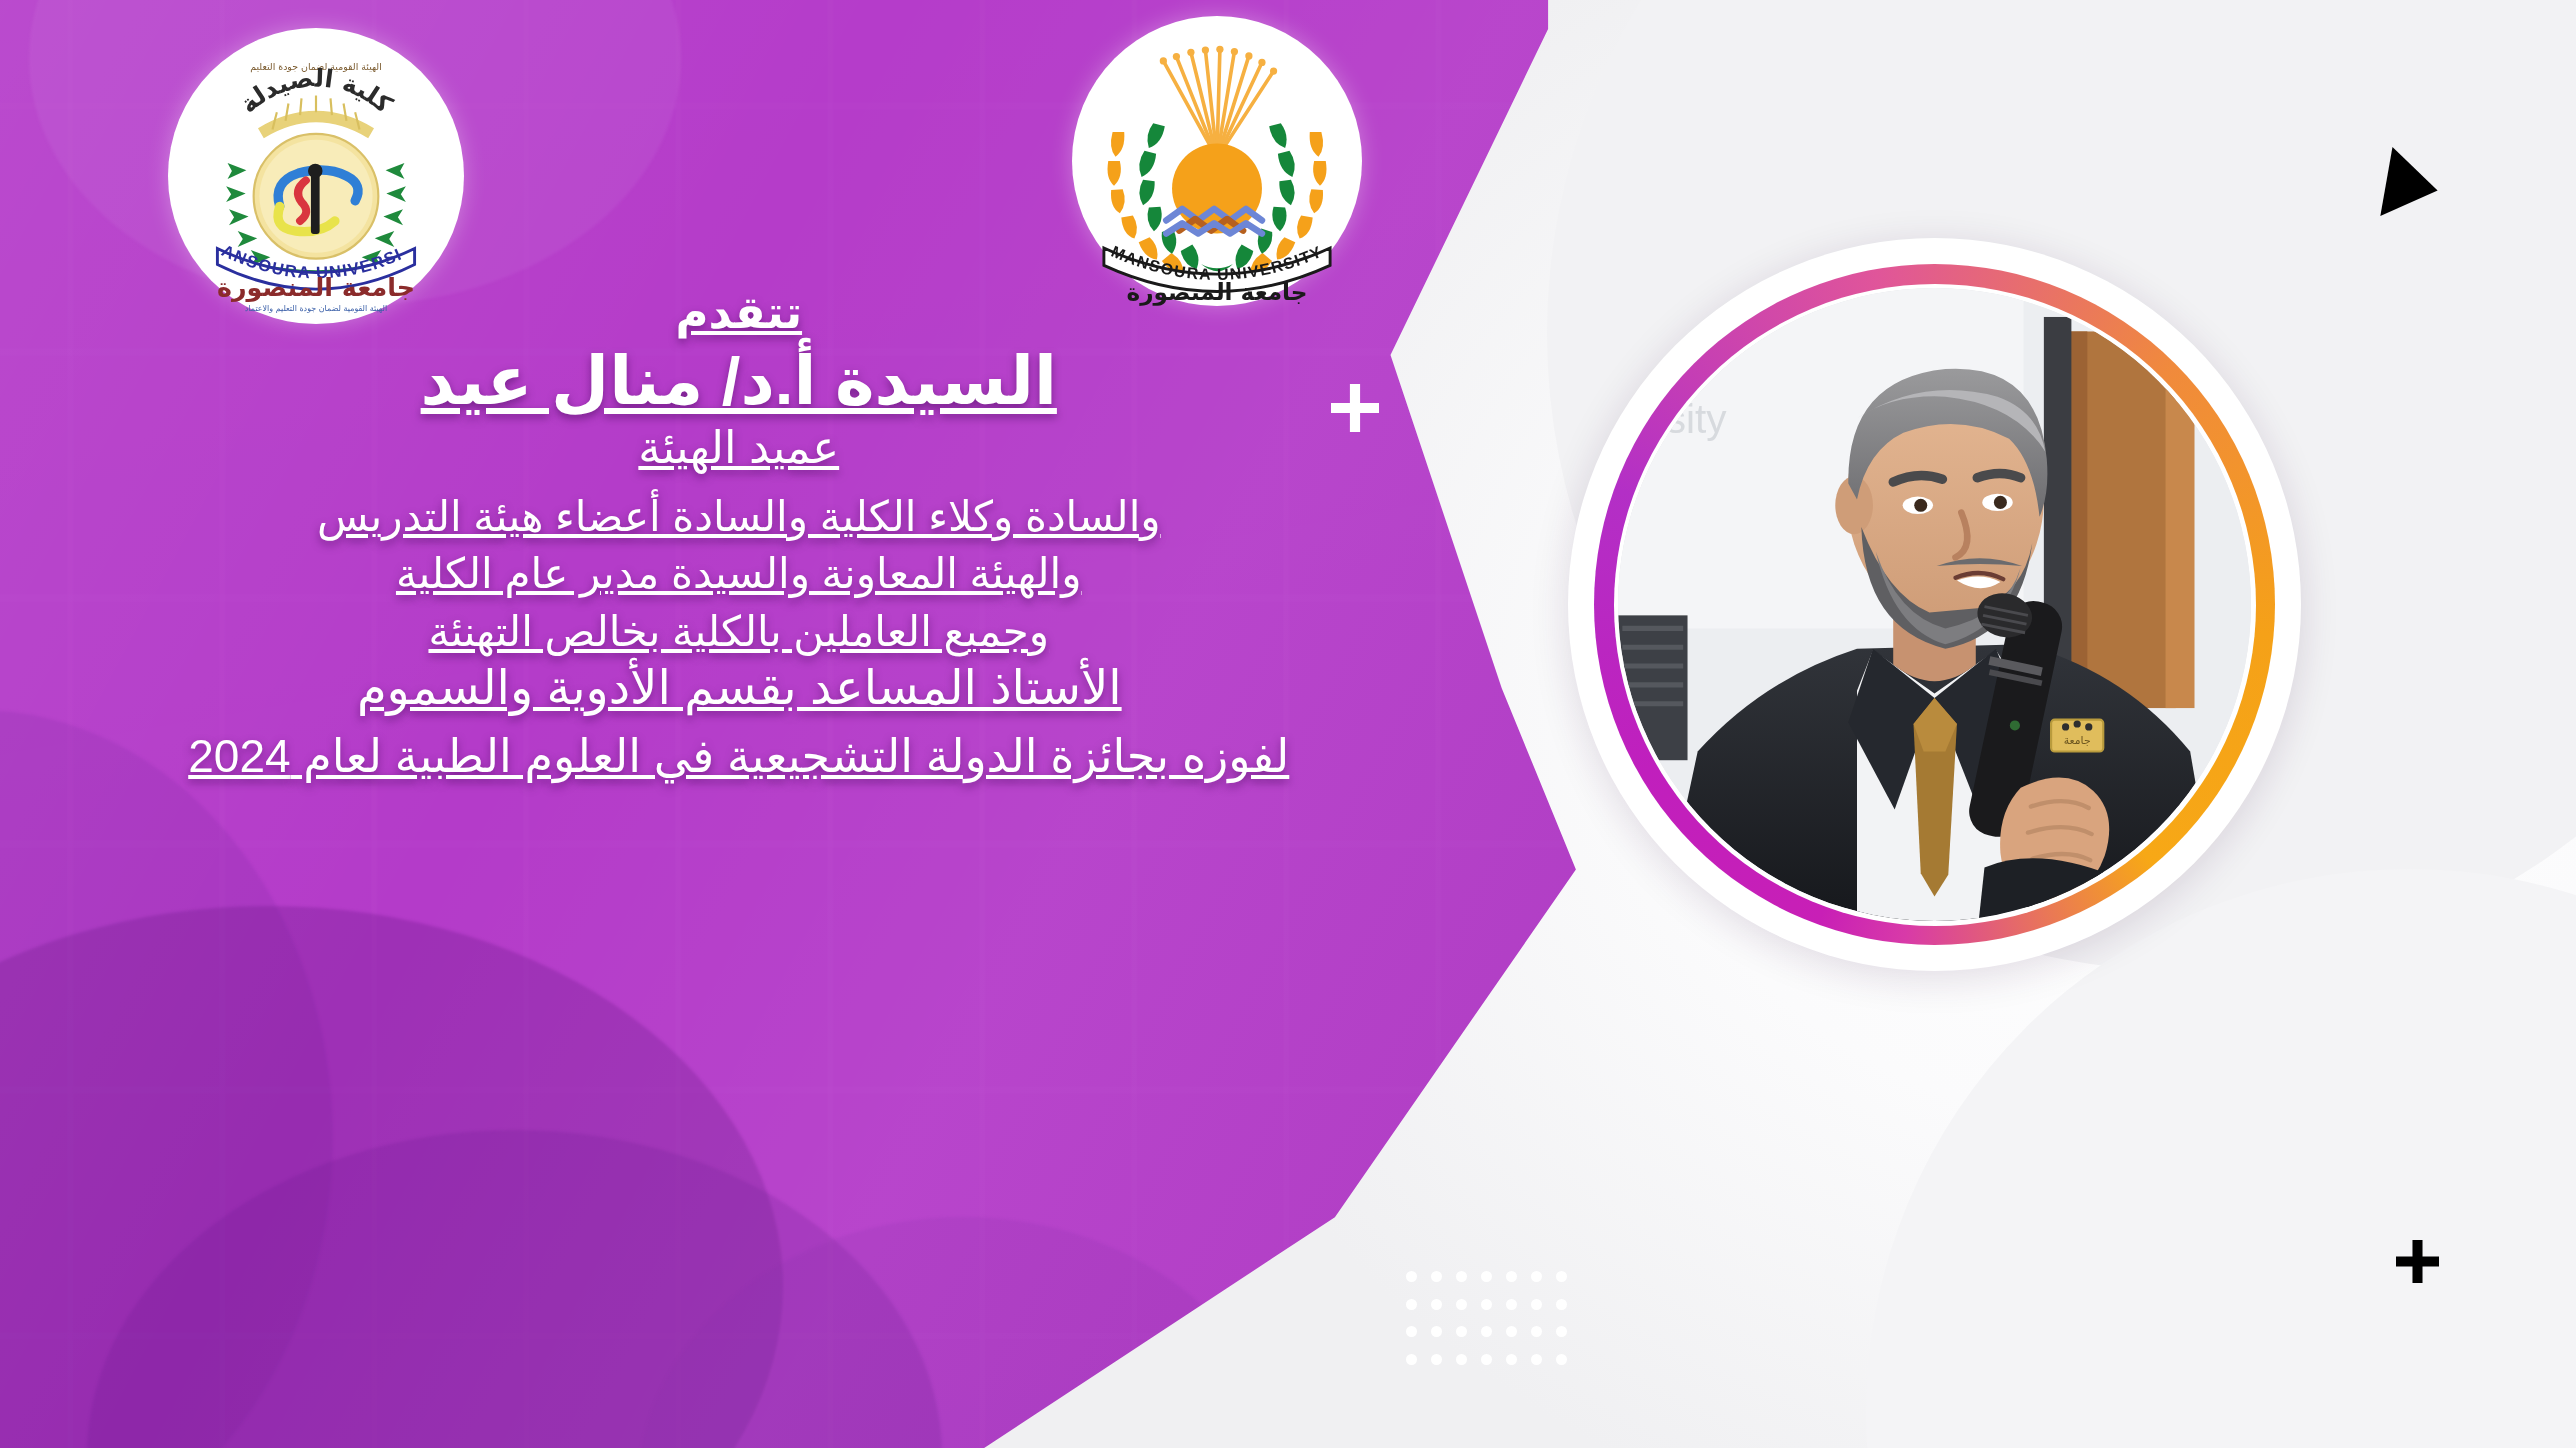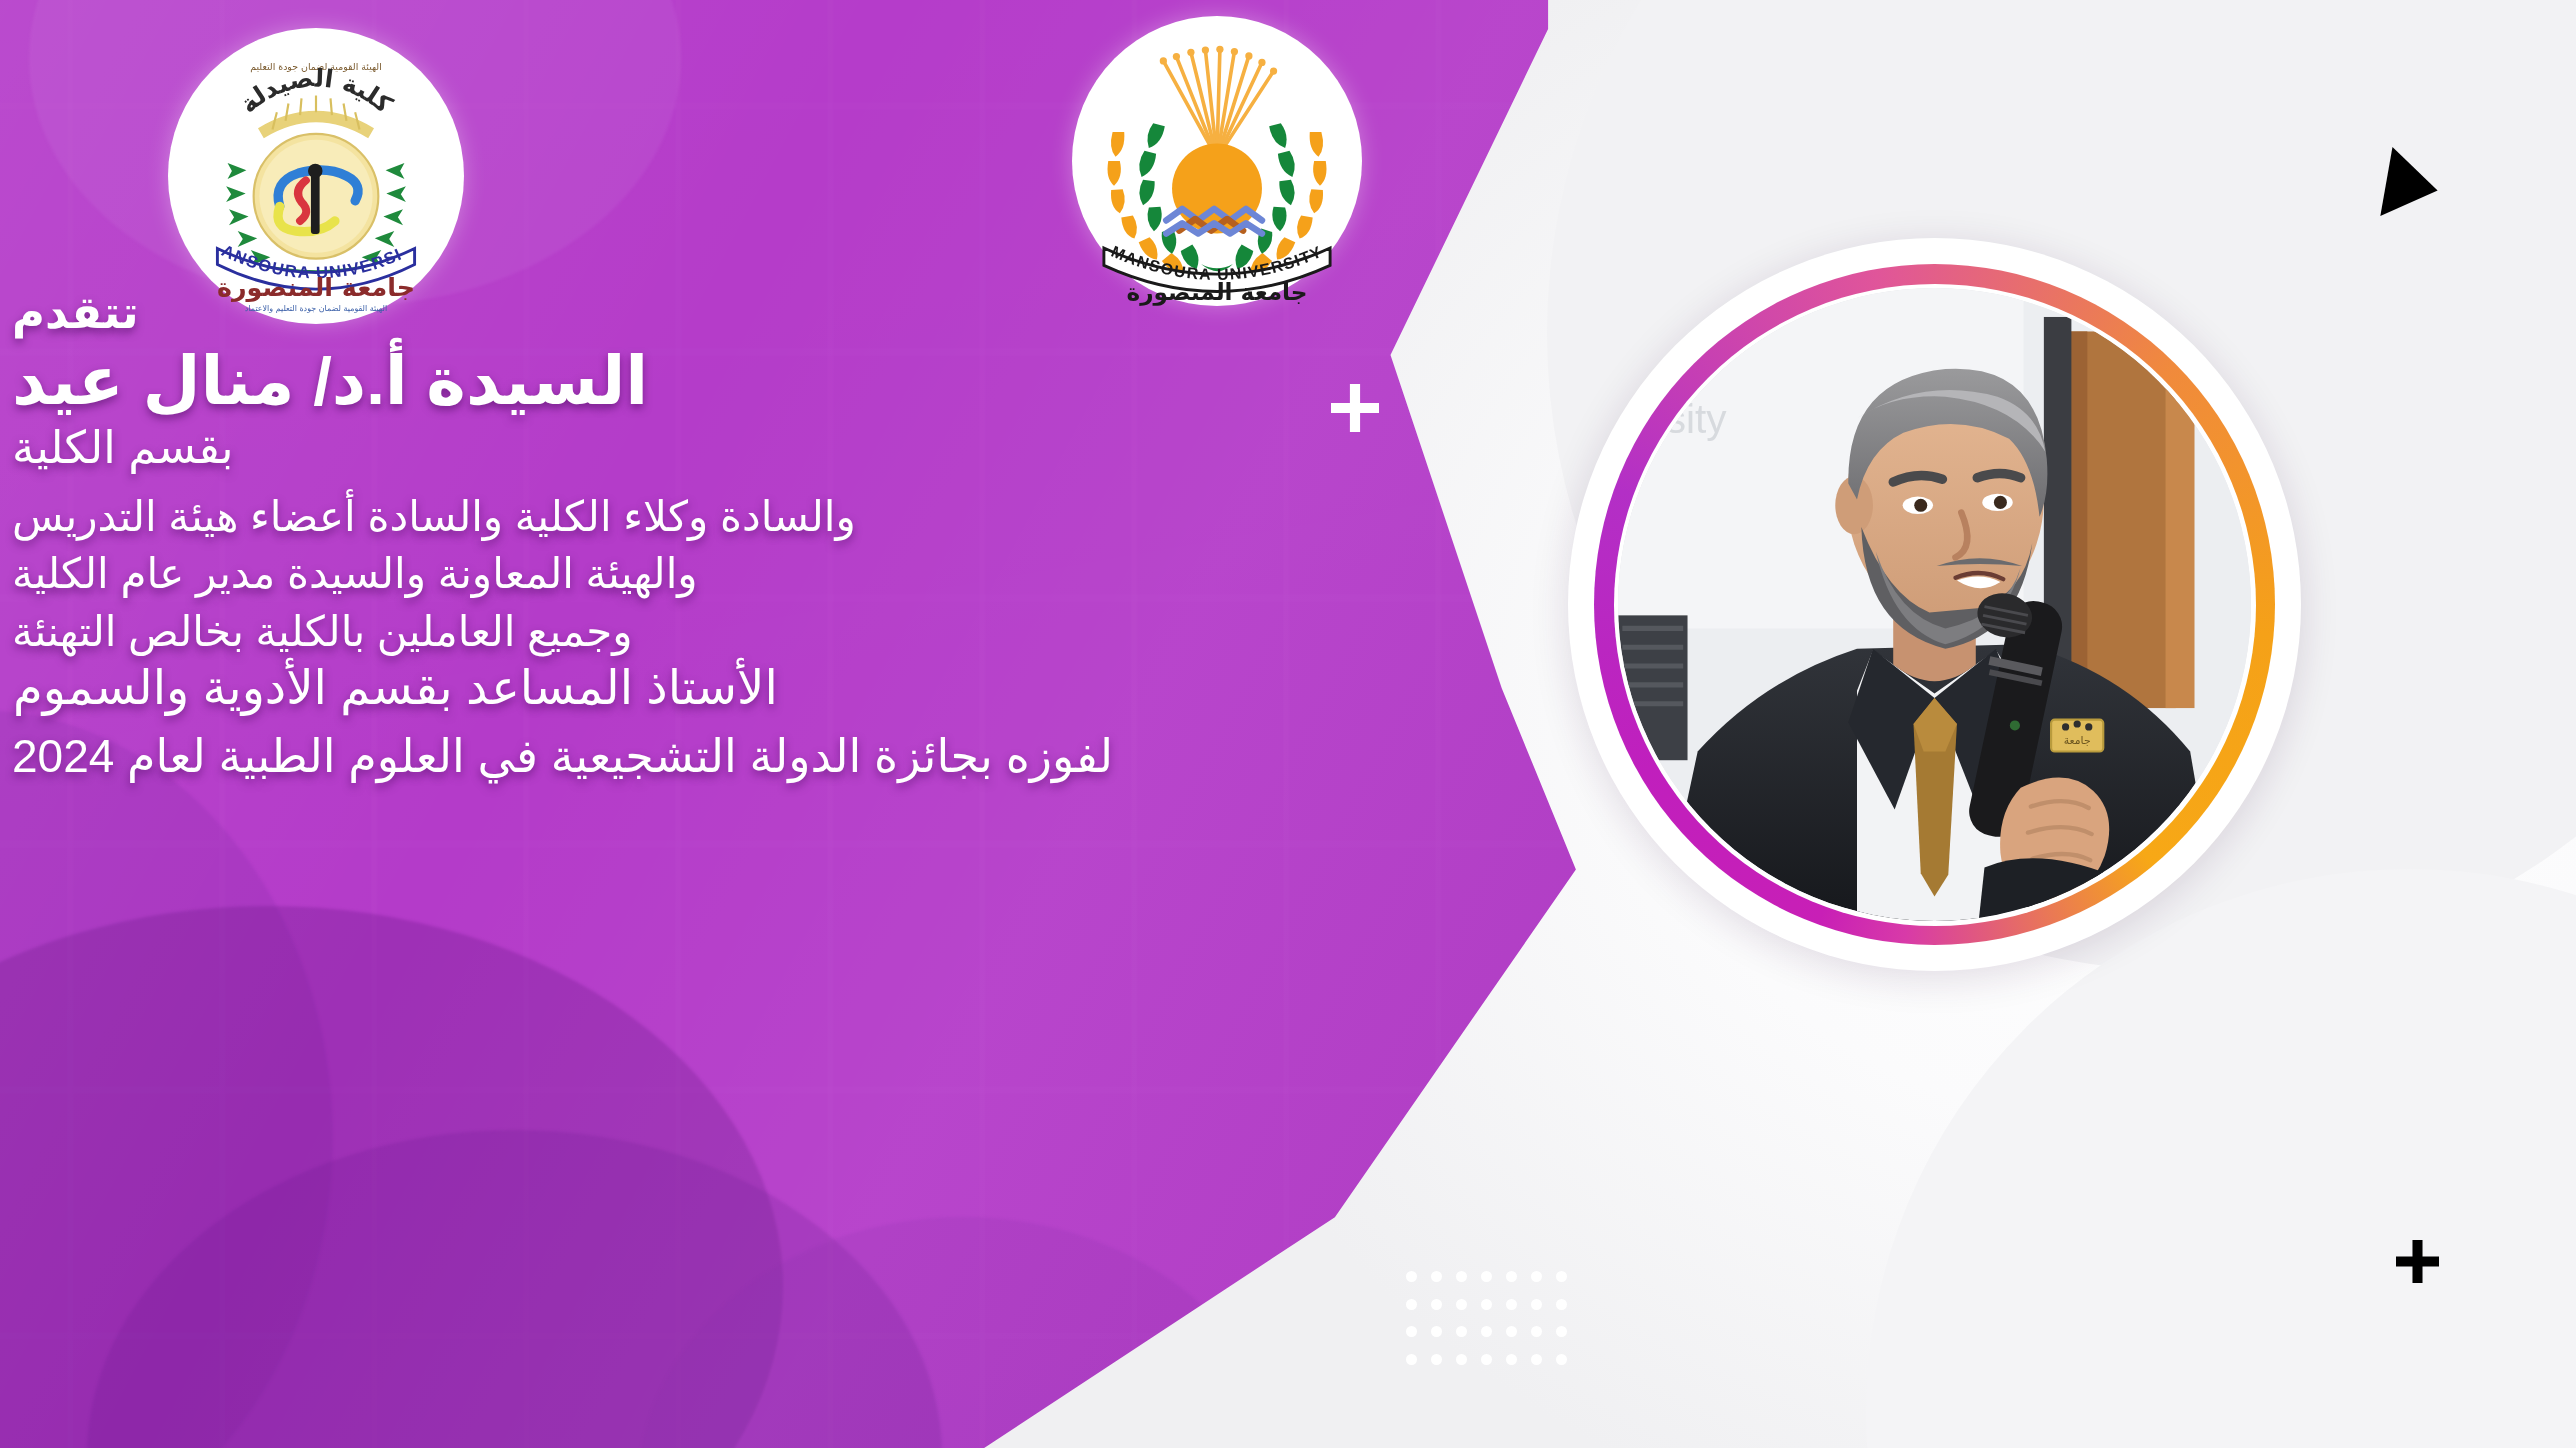--- a/index.html
+++ b/index.html
@@ -217,26 +217,27 @@
     height: 633px;
     border-radius: 50%;
     overflow: hidden;
     background: #e9eaec;
   }
   .portrait-photo svg { display: block; width: 100%; height: 100%; }
 
   
   .text-block {
     position: absolute;
-    left: 12px;
+    left: 0;
     top: 290px;
     width: 1492px;
-    text-align: left;
+    text-align: center;
     color: #ffffff;
     direction: rtl;
+    text-decoration: underline;
   }
   .line {
     color: #ffffff;
     text-shadow: 0 3.6px 8.7px rgba(70, 10, 90, 0.55);
     white-space: nowrap;
   }
 
   .l-intro {
     font-size: 45px;
     font-weight: 700;
@@ -602,21 +603,21 @@
             </g>
           </svg>
         </div>
       </div>
     </div>
   </div>
 
   <div class="text-block">
     <p class="line l-intro">تتقدم</p>
     <p class="line l-dean-name">السيدة أ.د/ منال عيد</p>
-    <p class="line l-dean-title">بقسم الكلية</p>
+    <p class="line l-dean-title">عميد الهيئة</p>
     <p class="line l-body">والسادة وكلاء الكلية والسادة أعضاء هيئة التدريس</p>
     <p class="line l-body">والهيئة المعاونة والسيدة مدير عام الكلية</p>
     <p class="line l-body">وجميع العاملين بالكلية بخالص التهنئة</p>
     <p class="line l-honoree-title">الأستاذ المساعد بقسم الأدوية والسموم</p>
     <p class="line l-award">لفوزه بجائزة الدولة التشجيعية في العلوم الطبية لعام 2024</p>
   </div>
 
 </div>
 
 

